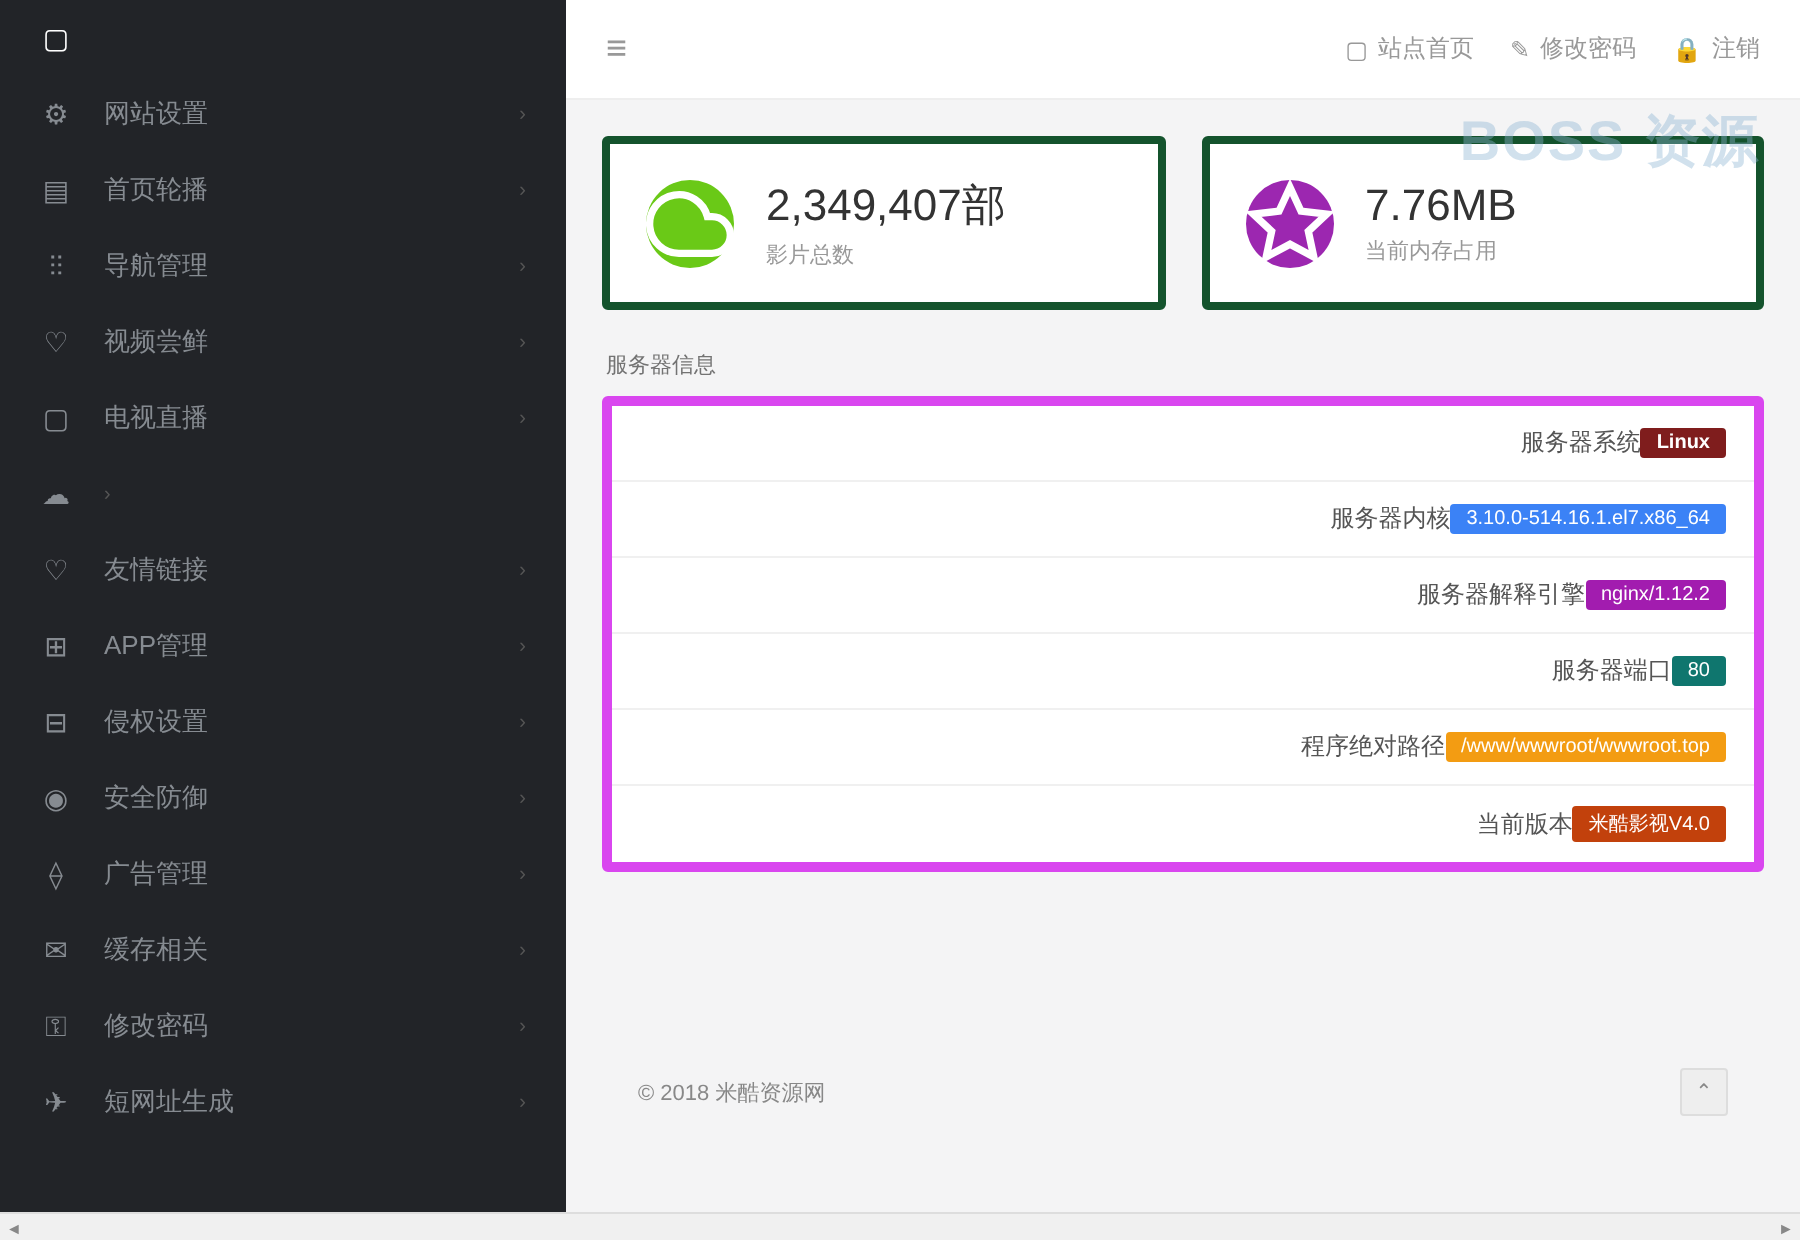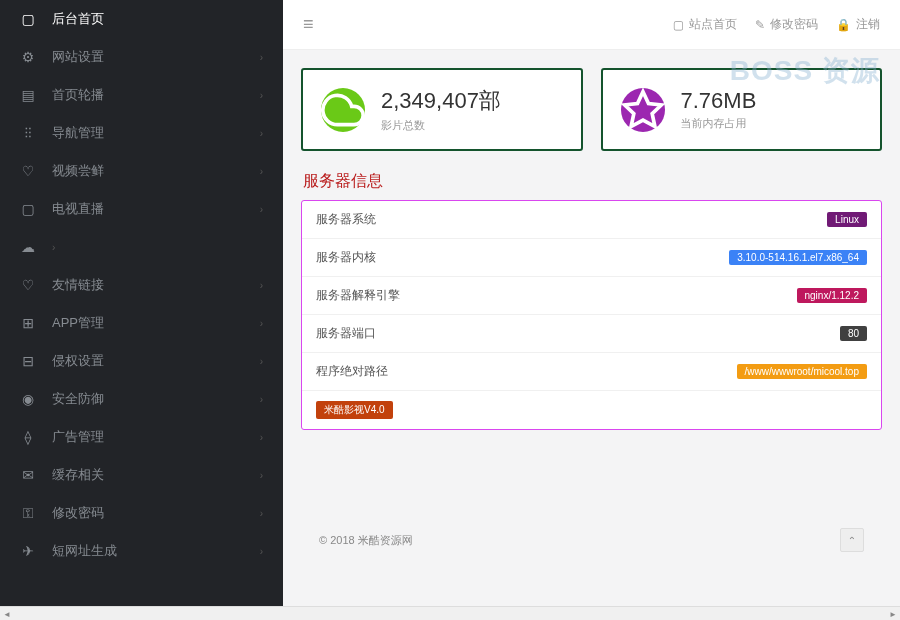--- a/index.html
+++ b/index.html
@@ -18,59 +18,58 @@
     .hamburger { color: #999; font-size: 18px; cursor: pointer; }
     .topbar-spacer { flex: 1; }
     .topbar-link { display: inline-flex; align-items: center; color: #999; font-size: 12px; margin-left: 18px; cursor: pointer; }
     .topbar-link .icon { margin-right: 5px; }
     
     .watermark { position: absolute; top: 52px; right: 20px; font-size: 28px; font-weight: bold; color: rgba(140,180,210,0.4); letter-spacing: 1px; pointer-events: none; }
     
     .content { padding: 18px; }
     
     .stats-row { display: flex; gap: 18px; margin-bottom: 20px; }
-    .stat-card { flex: 1; background: #fff; border: 2px solid #14532d; border-radius: 3px; padding: 16px 18px; display: flex; align-items: center; }
+    .stat-card { flex: 1; background: #fff; border: 4px solid #14532d; border-radius: 3px; padding: 16px 18px; display: flex; align-items: center; }
     .stat-icon { width: 44px; height: 44px; border-radius: 50%; display: flex; align-items: center; justify-content: center; margin-right: 16px; color: #fff; }
     .stat-icon.green { background: #6ac917; }
     .stat-icon.purple { background: #9c27b0; }
     .stat-value { font-size: 22px; color: #333; font-weight: 400; }
     .stat-label { font-size: 11px; color: #999; margin-top: 2px; }
     
-    .section-title { font-size: 16px; color: #b91c1c; margin-bottom: 8px; padding-left: 2px; }
-    
-    .info-table { background: #fff; border: 1px solid #d946ef; border-radius: 3px; }
+    .section-title { font-size: 11px; color: #737373; margin-bottom: 8px; padding-left: 2px; }
+    
+    .info-table { background: #fff; border: 5px solid #d946ef; border-radius: 3px; text-align: right; }
     .info-row { display: flex; align-items: center; padding: 10px 14px; border-bottom: 1px solid #f0f0f0; font-size: 12px; }
     .info-row:last-child { border-bottom: none; }
     .info-label { flex: 1; color: #555; }
     .badge { display: inline-block; padding: 2px 8px; border-radius: 2px; color: #fff; font-size: 10px; }
-    .badge.black { background: #701a75; }
+    .badge.black { background: #7f1d1d; font-weight: bold; }
     .badge.blue { background: #3b82f6; }
-    .badge.red { background: #be185d; margin-left: 45px; }
-    .badge.green { background: #404040; }
+    .badge.red { background: #a21caf; }
+    .badge.green { background: #0f766e; }
     .badge.orange { background: #f39c12; }
     .badge.cyan { background: #c2410c; }
     
     .footer { padding: 18px; font-size: 11px; color: #888; display: flex; align-items: center; margin-top: 80px; gap: 25px; }
     .footer-spacer { flex: 1; }
     .scroll-top { width: 24px; height: 24px; background: #eee; border: 1px solid #ddd; display: flex; align-items: center; justify-content: center; cursor: pointer; font-size: 10px; color: #888; border-radius: 2px; }
     
     .bottom-scrollbar { position: absolute; bottom: 0; left: 0; right: 0; height: 14px; background: #f0f0f0; border-top: 1px solid #ddd; }
     .scroll-arrow { position: absolute; width: 14px; height: 14px; display: flex; align-items: center; justify-content: center; font-size: 8px; color: #888; }
     .scroll-arrow.left { left: 0; }
     .scroll-arrow.right { right: 0; }
     
     svg { width: 100%; height: 100%; }
   </style>
 </head>
 <body>
 
 <div class="sidebar">
   <div class="sidebar-item active">
     <span class="icon">▢</span>
-    <span class="label">后台首页</span>
   </div>
   <div class="sidebar-item">
     <span class="icon">⚙</span>
     <span class="label">网站设置</span>
     <span class="chevron">›</span>
   </div>
   <div class="sidebar-item">
     <span class="icon">▤</span>
     <span class="label">首页轮播</span>
     <span class="chevron">›</span>
@@ -195,23 +194,24 @@
       <div class="info-row">
         <span class="info-label">服务器解释引擎</span>
         <span class="badge red">nginx/1.12.2</span>
       </div>
       <div class="info-row">
         <span class="info-label">服务器端口</span>
         <span class="badge green">80</span>
       </div>
       <div class="info-row">
         <span class="info-label">程序绝对路径</span>
-        <span class="badge orange">/www/wwwroot/micool.top</span>
-      </div>
-      <div class="info-row">
+        <span class="badge orange">/www/wwwroot/wwwroot.top</span>
+      </div>
+      <div class="info-row">
+        <span class="info-label">当前版本</span>
         <span class="badge cyan">米酷影视V4.0</span>
       </div>
     </div>
 
     <div class="footer">
       <span>© 2018 米酷资源网</span>
       <div class="footer-spacer"></div>
       <div class="scroll-top">
         <span>⌃</span>
       </div>

